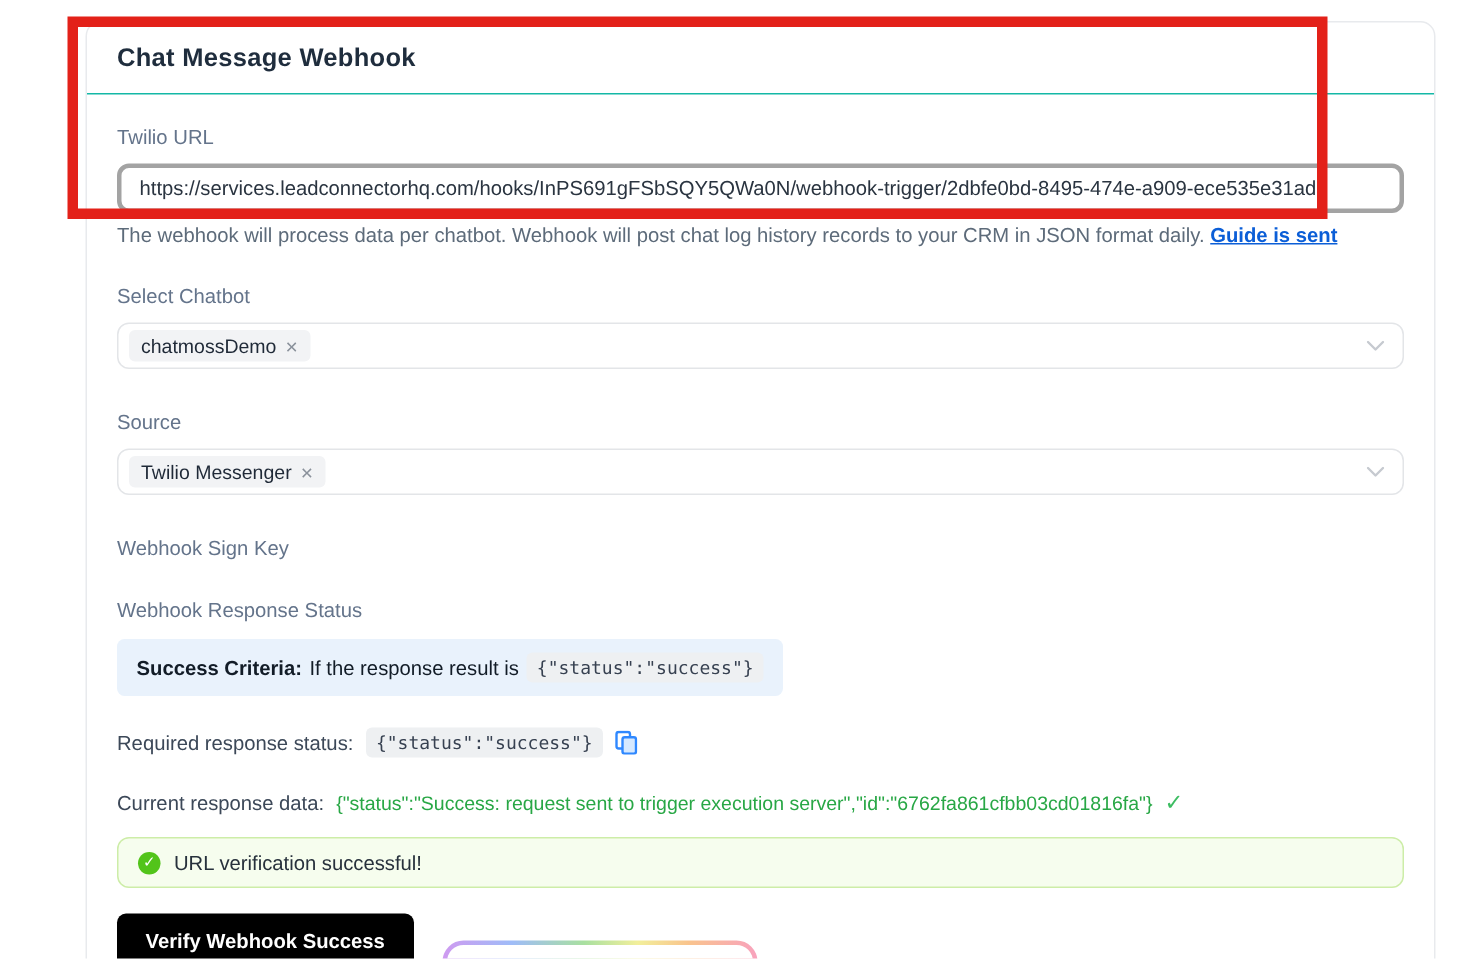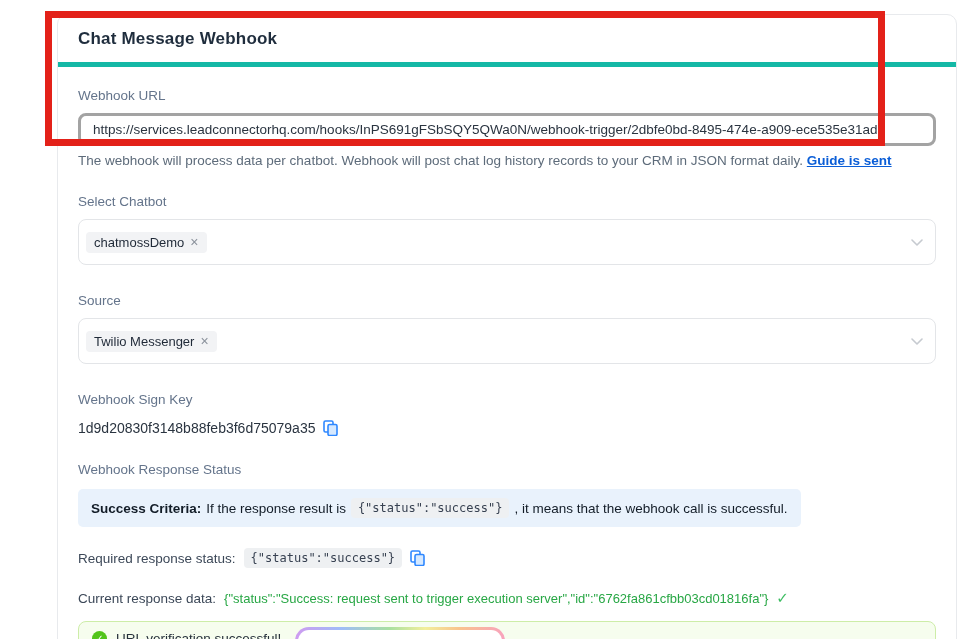--- a/index.html
+++ b/index.html
@@ -4,37 +4,37 @@
 <style>
   * { margin: 0; padding: 0; box-sizing: border-box; }
   html, body { width: 974px; height: 639px; overflow: hidden; background: #fff; }
   body { font-family: "Liberation Sans", "DejaVu Sans", sans-serif; position: relative; color: #22303e; }
 
   .card {
     position: absolute; left: 57px; top: 14px; width: 900px; height: 700px;
     background: #fff; border: 1px solid #e8eaed; border-radius: 10px;
   }
   .card-header {
-    padding: 14px 20px 13px 20px; border-bottom: 5px solid #14b8a6;
+    padding: 14px 20px 13px 20px; border-bottom: 1px solid #14b8a6;
   }
   .card-title { font-size: 17px; font-weight: bold; color: #1f2d3d; letter-spacing: .2px; }
   .card-body { padding: 0 20px; }
 
   .field-label { margin-top: 21px; margin-bottom: 10px; font-size: 13.5px; color: #64748b; }
 
   .url-input {
     width: 100%; height: 33px; border: 3px solid #a3a3a3; border-radius: 8px;
     padding: 0 12px; font-size: 13.5px; color: #2a3440; outline: none; background: #fff;
     font-family: "Liberation Sans", "DejaVu Sans", sans-serif;
   }
   .helper { margin-top: 7px; font-size: 13.5px; color: #5d6b7a; }
   .guide-link { color: #0b5ed7; font-weight: bold; text-decoration: underline; cursor: pointer; }
 
   .select-box {
-    position: relative; width: 100%; height: 46px; border: 1px solid #e3e5e8; border-radius: 8px;
+    position: relative; width: 100%; height: 31px; border: 1px solid #e3e5e8; border-radius: 8px;
     background: #fff; display: flex; align-items: center; padding: 0 30px 0 7px; cursor: pointer;
   }
   .tag {
     display: inline-flex; align-items: center; gap: 6px; background: #f2f3f5; border-radius: 4px;
     padding: 3px 8px; font-size: 13px; color: #1f2937;
   }
   .tag-close { color: #8a919b; font-size: 14px; line-height: 1; cursor: pointer; }
   .chevron { position: absolute; right: 12px; top: 50%; transform: translateY(-50%); }
 
   .signkey-row { margin-top: 13px; display: flex; align-items: center; gap: 8px; }
@@ -87,21 +87,21 @@
 </style>
 </head>
 <body>
 
 <div class="card">
   <div class="card-header">
     <div class="card-title">Chat Message Webhook</div>
   </div>
   <div class="card-body">
 
-    <div class="field-label">Webhook URL</div>
+    <div class="field-label">Twilio URL</div>
     <input class="url-input" type="text" value="https://services.leadconnectorhq.com/hooks/InPS691gFSbSQY5QWa0N/webhook-trigger/2dbfe0bd-8495-474e-a909-ece535e31ad1" style="">
     <div class="helper"><span>The webhook will process data per chatbot. Webhook will post chat log history records to your CRM in JSON format daily. </span><a class="guide-link">Guide is sent</a></div>
 
     <div class="field-label" style="margin-top:26px">Select Chatbot</div>
     <div class="select-box">
       <span class="tag">
         <span>chatmossDemo</span>
         <span class="tag-close">×</span>
       </span>
       <span class="chevron">
@@ -118,36 +118,26 @@
         <span class="tag-close">×</span>
       </span>
       <span class="chevron">
         <svg width="12" height="8" viewBox="0 0 12 8">
             <polyline points="1,1 6,6 11,1" fill="none" stroke="#c6cad0" stroke-width="1.6" stroke-linecap="round" stroke-linejoin="round"></polyline>
           </svg>
       </span>
     </div>
 
     <div class="field-label" style="margin-top:28px">Webhook Sign Key</div>
-    <div class="signkey-row">
-      <span class="signkey-value">1d9d20830f3148b88feb3f6d75079a35</span>
-      <span class="copy-icon">
-        <svg width="15" height="16" viewBox="0 0 15 16">
-            <rect x="1" y="1" width="9" height="11" rx="1.5" fill="none" stroke="#2f88ff" stroke-width="1.6"></rect>
-            <rect x="5" y="4.5" width="9" height="11" rx="1.5" fill="#d6e9ff" stroke="#2f88ff" stroke-width="1.6"></rect>
-          </svg>
-      </span>
-    </div>
 
     <div class="field-label" style="margin-top:26px">Webhook Response Status</div>
     <div class="info-box">
       <span class="bold">Success Criteria:</span>
       <span> If the response result is </span>
       <span class="code-chip">{"status":"success"}</span>
-      <span>, it means that the webhook call is successful.</span>
     </div>
 
     <div class="inline-row">
       <span>Required response status:</span>
       <span class="code-chip">{"status":"success"}</span>
       <span class="copy-icon">
         <svg width="15" height="16" viewBox="0 0 15 16">
             <rect x="1" y="1" width="9" height="11" rx="1.5" fill="none" stroke="#2f88ff" stroke-width="1.6"></rect>
             <rect x="5" y="4.5" width="9" height="11" rx="1.5" fill="#d6e9ff" stroke="#2f88ff" stroke-width="1.6"></rect>
           </svg>

